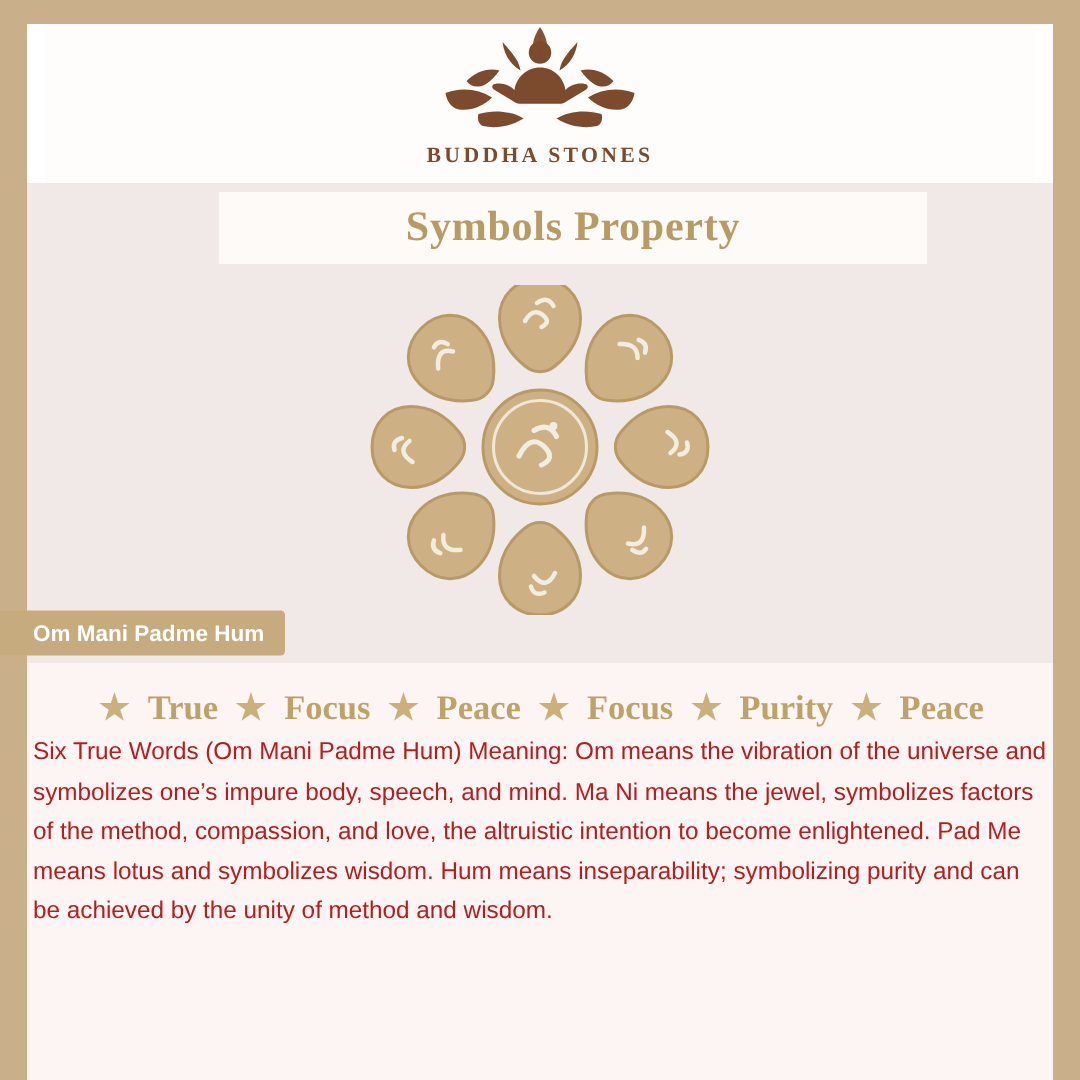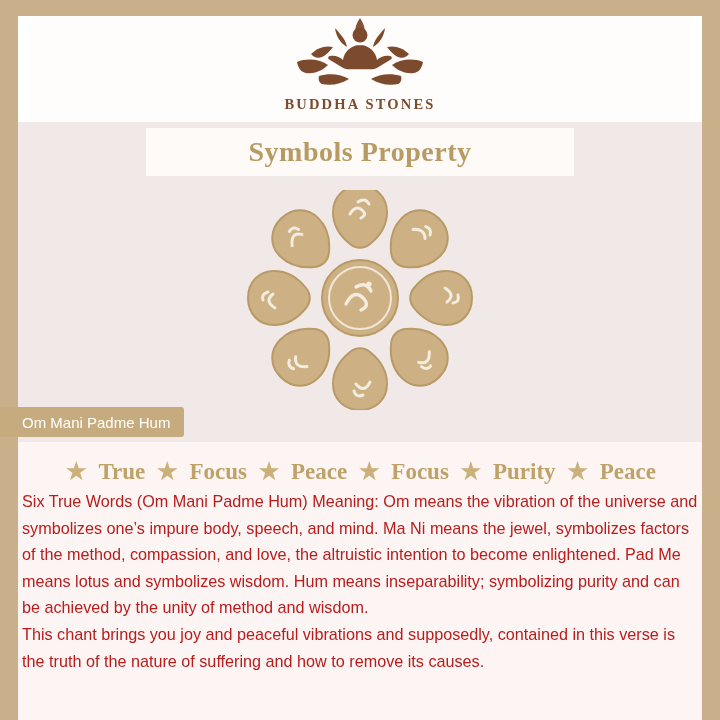--- a/index.html
+++ b/index.html
@@ -78,21 +78,21 @@
     font-size: 14.5px;
     letter-spacing: 2.2px;
     color: #7c4a2d;
     font-weight: 700;
     font-family: Liberation Serif, serif;
   }
   
   .title-band {
     position: absolute;
     left: 146px; top: 128px;
-    width: 428px; height: 48px;
+    width: 472px; height: 48px;
     background: #fdfaf7;
     display: flex;
     align-items: center;
     justify-content: center;
   }
   .title-text {
     font-family: "Liberation Serif", serif;
     font-weight: 700;
     font-size: 28px;
     color: #b89b63;
@@ -104,21 +104,21 @@
     left: 221px; top: 190px;
     width: 278px; height: 220px;
   }
   
   .tag {
     position: absolute;
     left: 0px; top: 407px;
     height: 30px;
     background: #c6ab7e;
     color: #ffffff;
-    font-weight: 400;
+    font-weight: 700;
     font-size: 15px;
     display: flex;
     align-items: center;
     padding: 0 14px 0 22px;
     border-top-right-radius: 3px;
     border-bottom-right-radius: 3px;
   }
   
   .keywords {
     position: absolute;
@@ -282,16 +282,15 @@
     <span class="star">★</span>
     <span class="kw">Focus</span>
     <span class="star">★</span>
     <span class="kw">Purity</span>
     <span class="star">★</span>
     <span class="kw">Peace</span>
   </div>
 
   <div class="body-text">
     <p>Six True Words (Om Mani Padme Hum) Meaning: Om means the vibration of the universe and symbolizes one’s impure body, speech, and mind. Ma Ni means the jewel, symbolizes factors of the method, compassion, and love, the altruistic intention to become enlightened. Pad Me means lotus and symbolizes wisdom. Hum means inseparability; symbolizing purity and can be achieved by the unity of method and wisdom.</p>
-    <p>This chant brings you joy and peaceful vibrations and supposedly, contained in this verse is the truth of the nature of suffering and how to remove its causes.</p>
   </div>
 
 </div>
 
 </body></html>

